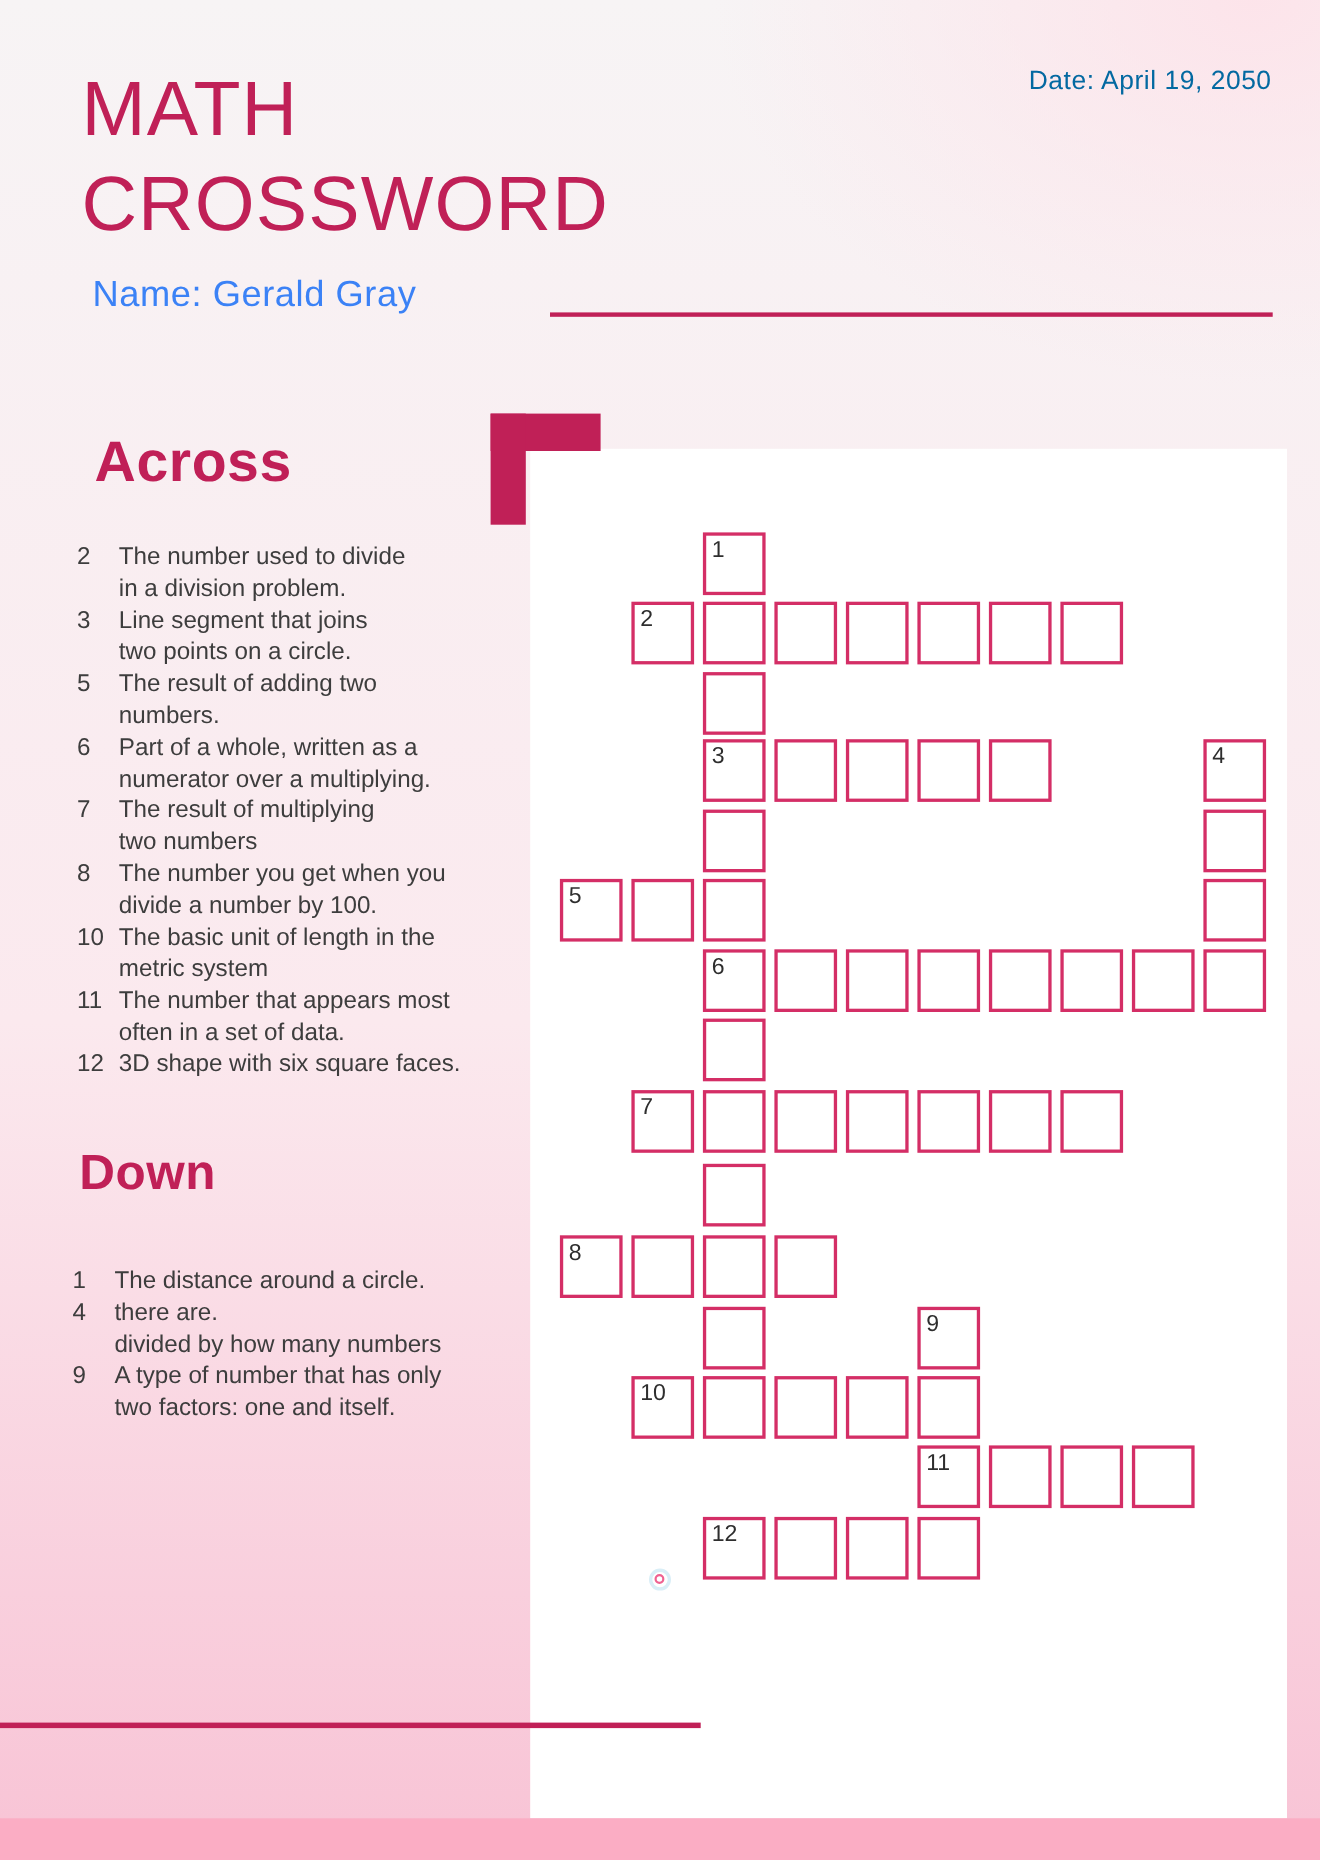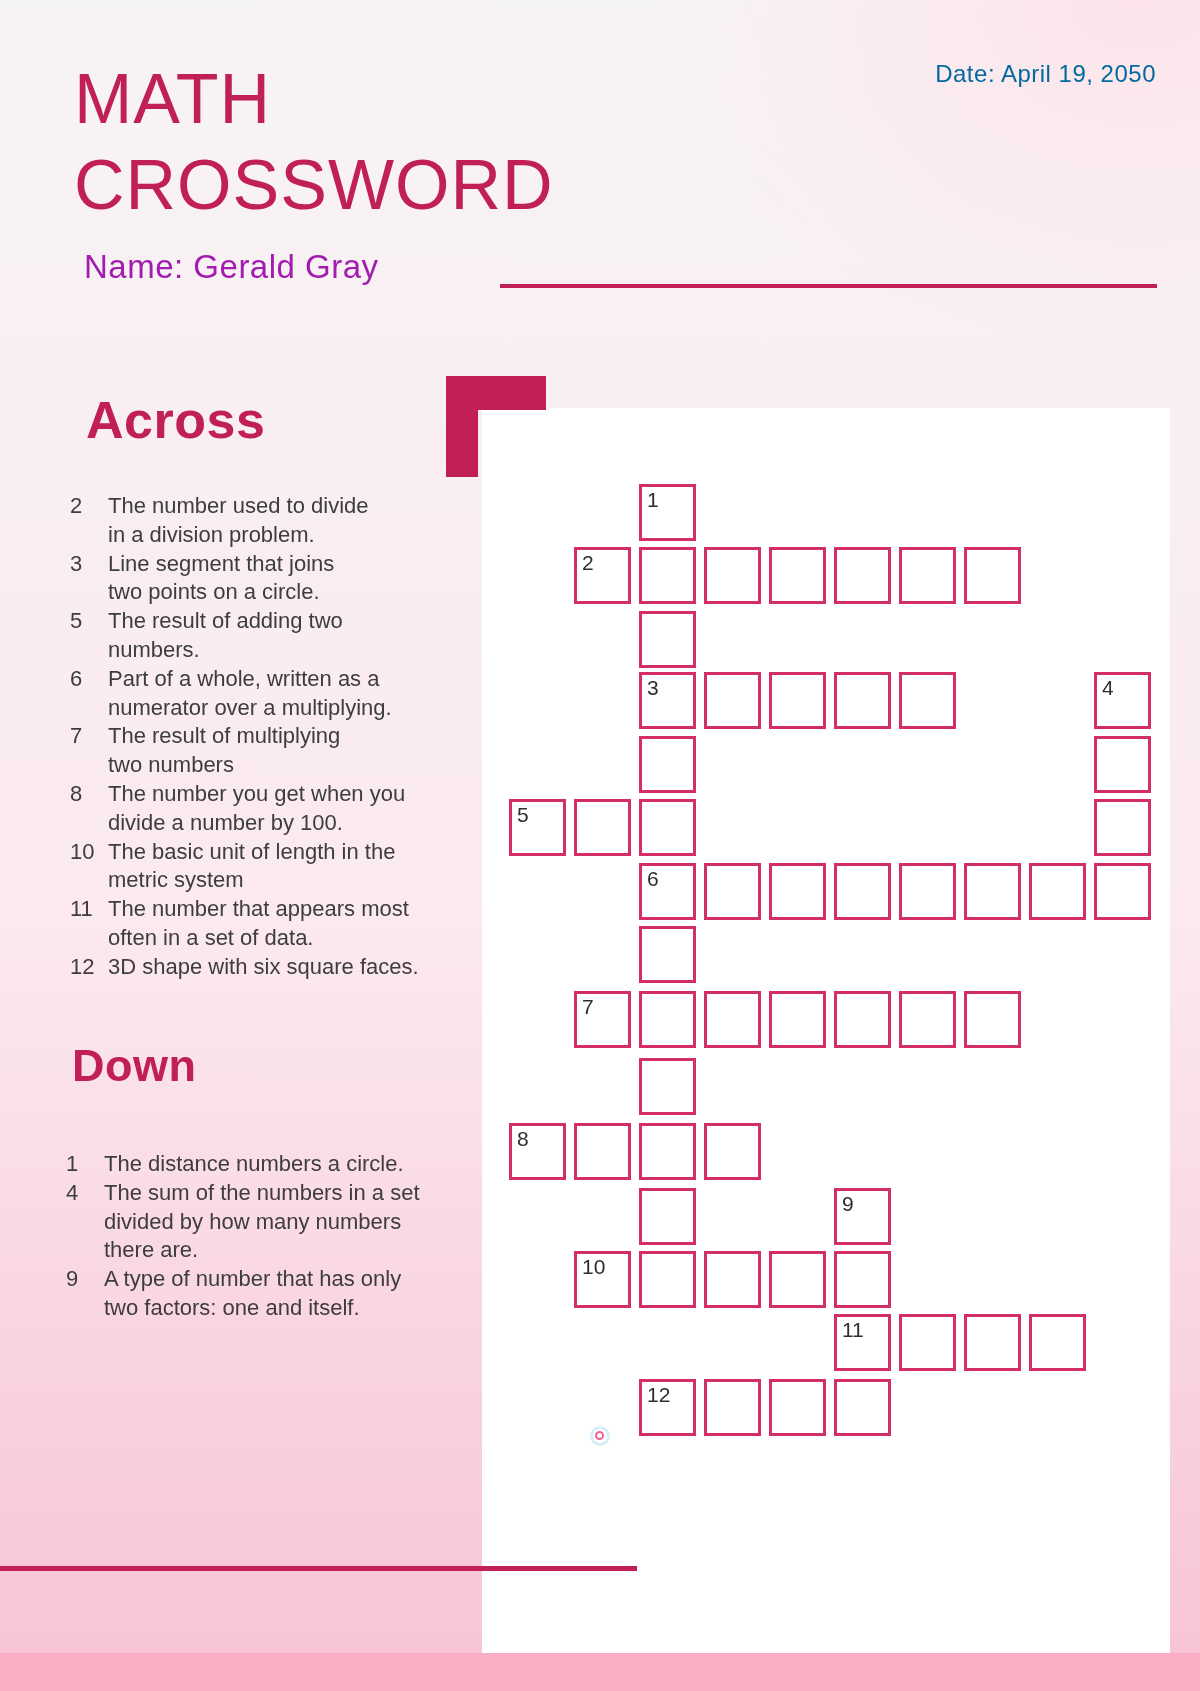--- a/index.html
+++ b/index.html
@@ -13,21 +13,21 @@
   .abs{position:absolute;}
   .title{
     left:74px;top:56px;
     font-size:70px;line-height:86px;font-weight:400;letter-spacing:1px;
     color:var(--accent-dark);
   }
   .date{
     top:60px;right:44px;font-size:24px;font-weight:400;color:#0369a1;letter-spacing:.5px;
   }
   .name{
-    left:84px;top:248px;font-size:33px;font-weight:500;color:#a21caf;letter-spacing:.5px;
+    left:84px;top:248px;font-size:33px;font-weight:500;color:#3b82f6;letter-spacing:.5px;
   }
   .name-rule{left:500px;top:284px;width:657px;height:4px;background:var(--accent-dark);}
   .panel{left:482px;top:408px;width:688px;height:1245px;background:#ffffff;}
   .corner-top{left:446px;top:376px;width:100px;height:34px;background:var(--accent-dark);}
   .corner-left{left:446px;top:376px;width:32px;height:101px;background:var(--accent-dark);}
   .section-heading{
     font-weight:800;color:var(--accent-dark);letter-spacing:.5px;
   }
   .heading-across{left:86px;top:390px;font-size:52px;}
   .heading-down{left:72px;top:1040px;font-size:45px;}
@@ -137,29 +137,28 @@
         <div>3D shape with six square faces.</div>
       </div>
     </div>
   </div>
 
 <div class="abs section-heading heading-down">Down</div>
 <div class="abs clues clues-down" id="down-clues">
     <div class="clue">
       <div class="num">1</div>
       <div class="txt">
-        <div>The distance numbers a circle.</div>
+        <div>The distance around a circle.</div>
       </div>
     </div>
     <div class="clue">
       <div class="num">4</div>
       <div class="txt">
-        <div>The sum of the numbers in a set</div>
+        <div>there are.</div>
         <div>divided by how many numbers</div>
-        <div>there are.</div>
       </div>
     </div>
     <div class="clue">
       <div class="num">9</div>
       <div class="txt">
         <div>A type of number that has only</div>
         <div>two factors: one and itself.</div>
       </div>
     </div>
   </div>

